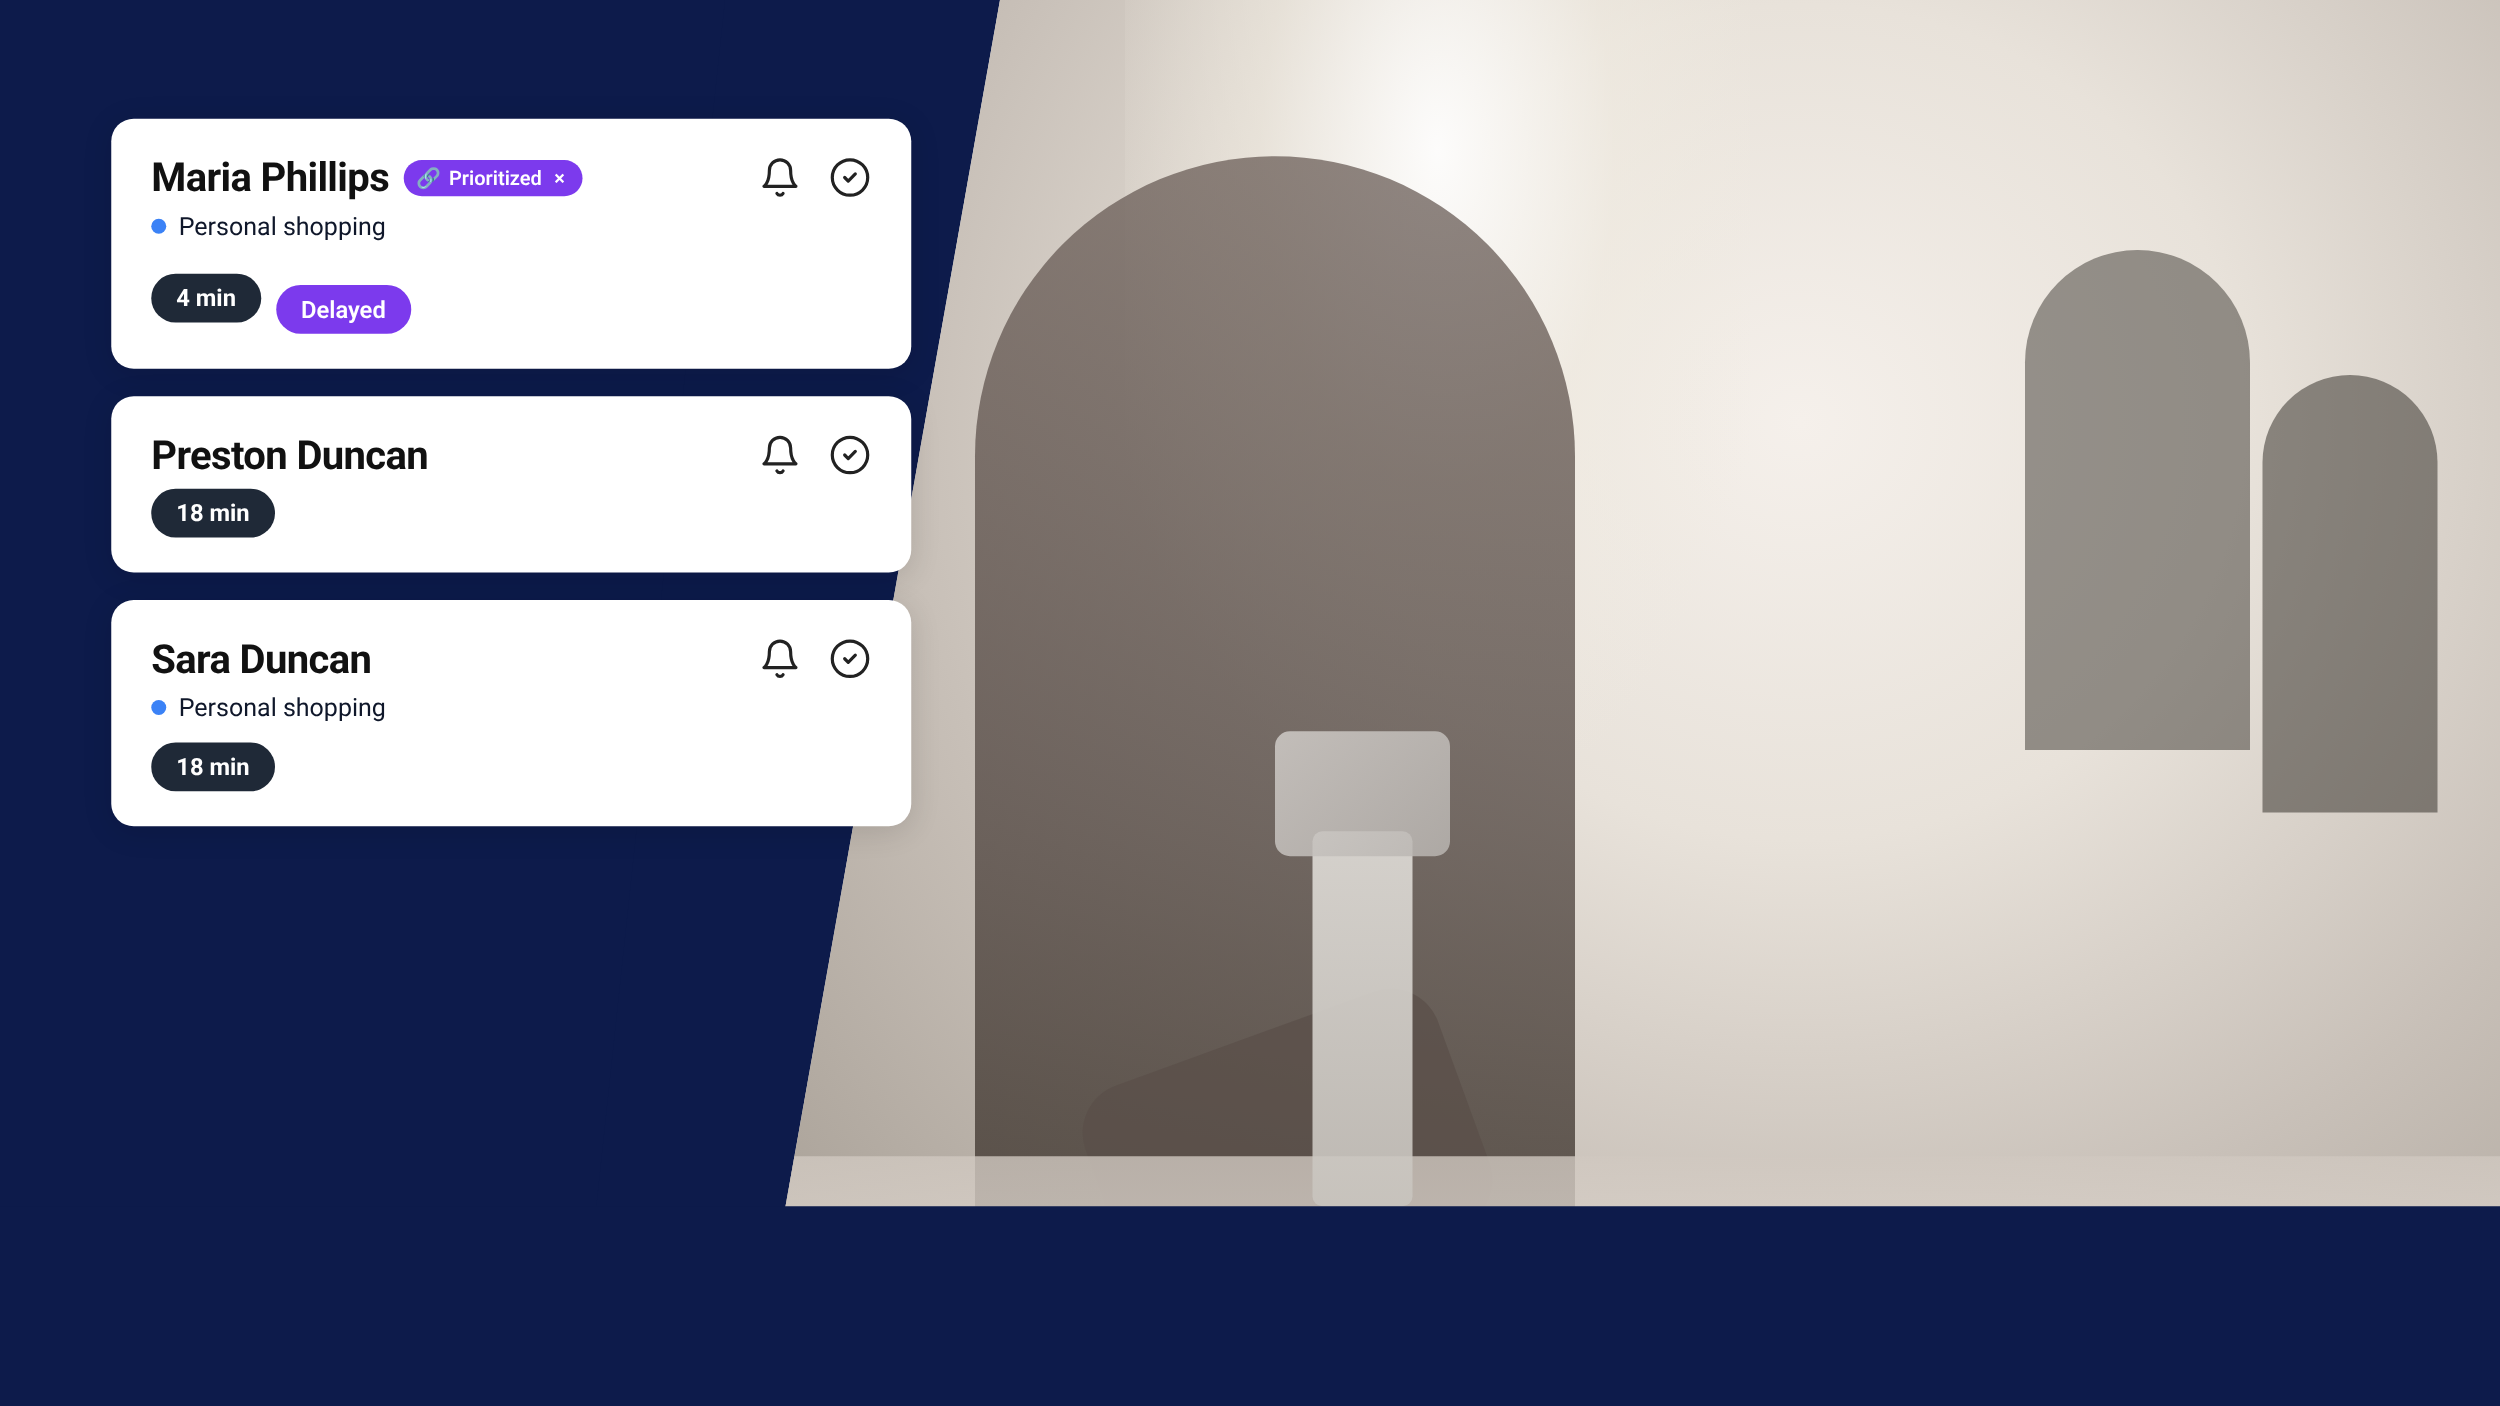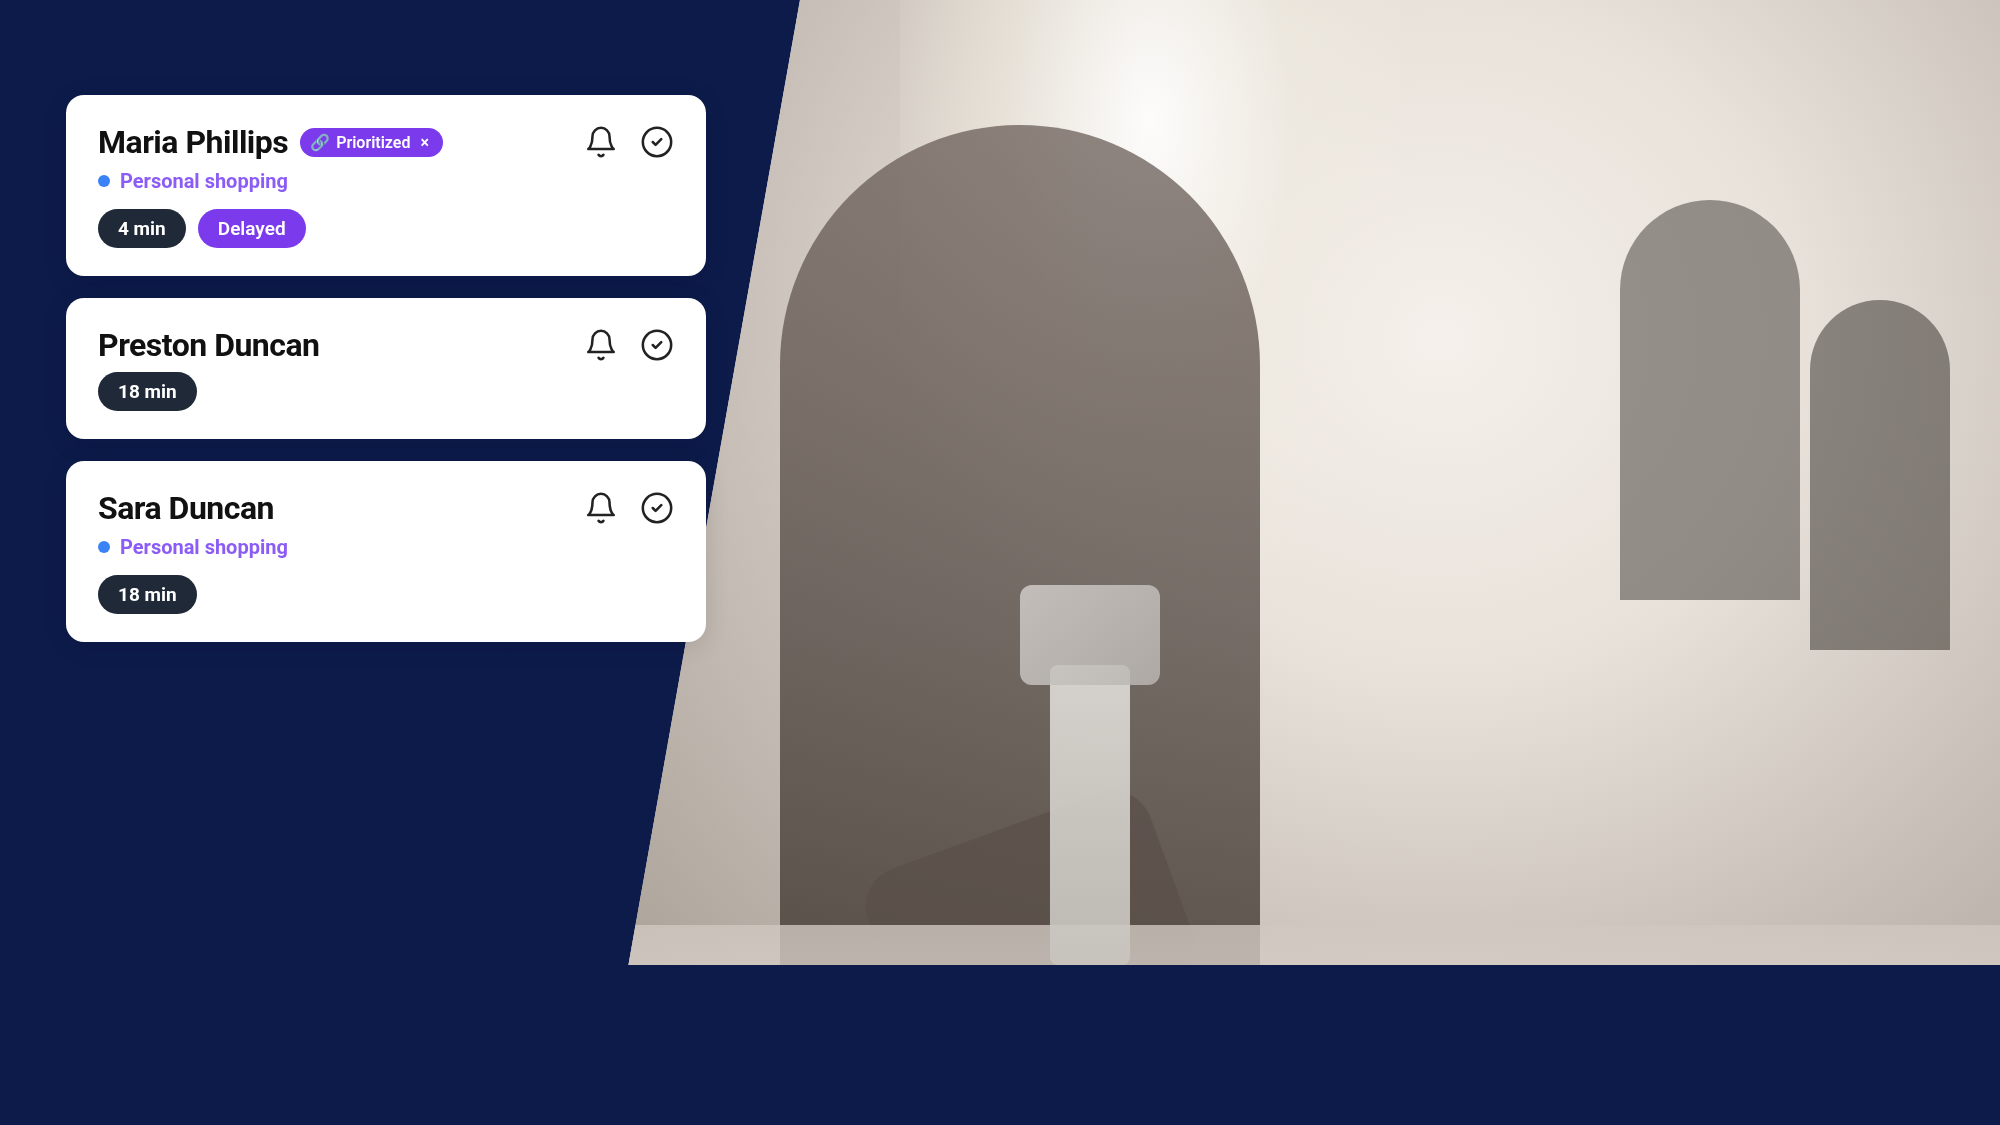--- a/index.html
+++ b/index.html
@@ -33,21 +33,21 @@
       width: 100%;
       height: 100%;
       background:
         radial-gradient(ellipse at 60% 30%, #f5f0eb 0%, #e8e2da 30%, #c8c0b8 60%, #a0988e 100%);
     }
 
     
     .cards-container {
       position: absolute;
       top: 95px;
-      left: 66px;
+      left: 89px;
       width: 640px;
       display: flex;
       flex-direction: column;
       gap: 22px;
       z-index: 10;
     }
 
     
     .card {
       background: #ffffff;
@@ -117,22 +117,22 @@
       height: 12px;
       border-radius: 50%;
       flex-shrink: 0;
     }
 
     .dot-blue { background: #3b82f6; }
     .dot-purple { background: #8b5cf6; }
 
     .service-label {
       font-size: 20px;
-      color: #8b5cf6;
-      font-weight: 700;
+      color: #0f172a;
+      font-weight: 400;
     }
 
     .badges-row {
       display: flex;
       align-items: center;
       gap: 12px;
     }
 
     .time-badge {
       background: #1f2937;
@@ -143,20 +143,21 @@
       border-radius: 30px;
     }
 
     .delayed-badge {
       background: #7c3aed;
       color: #ffffff;
       font-size: 19px;
       font-weight: 600;
       padding: 8px 20px;
       border-radius: 30px;
+      margin-top: 19px;
     }
   </style>
 </head>
 <body>
 
 <div style="position:absolute;top:0;left:0;width:2000px;height:1125px;background:#0d1b4b;z-index:0;"></div>
 
 <div class="photo-area">
   <div class="photo-bg"></div>
 

